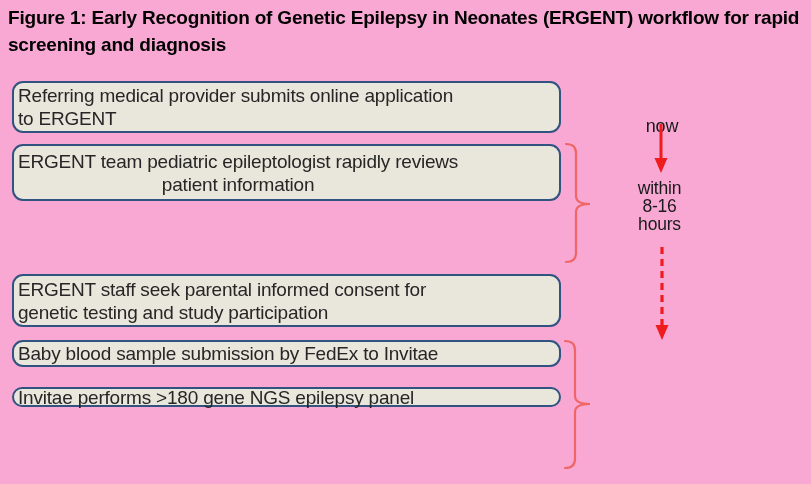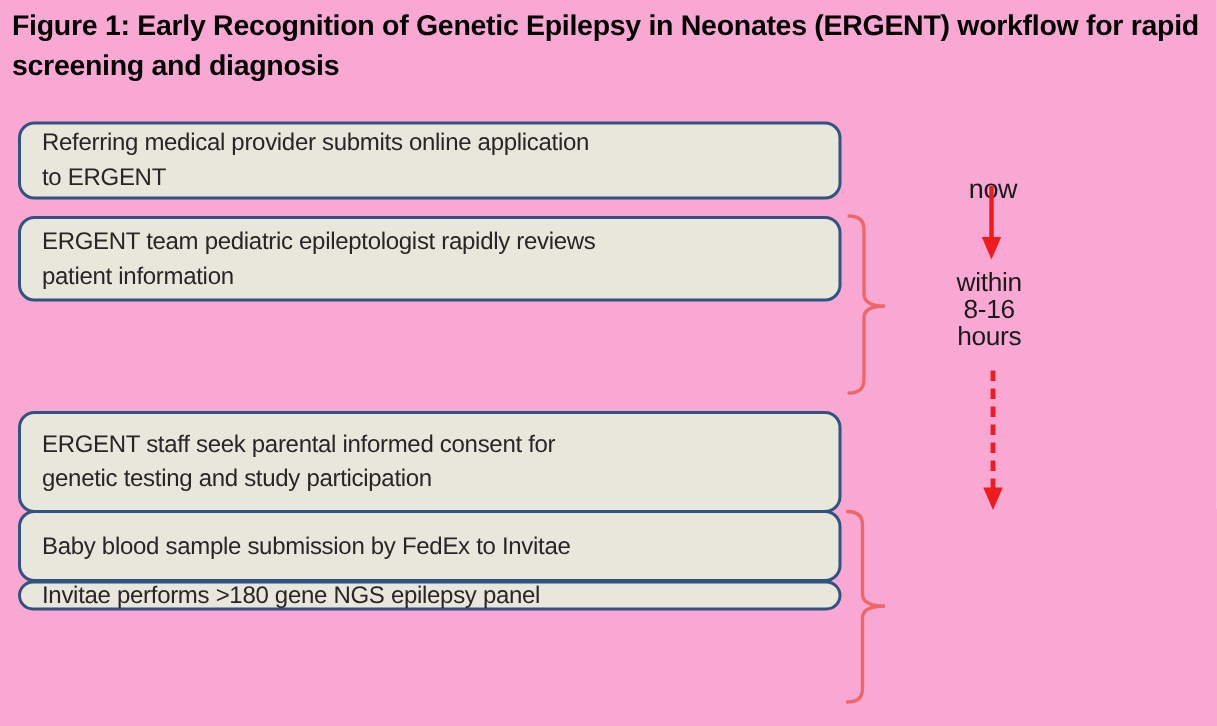--- a/index.html
+++ b/index.html
@@ -10,29 +10,29 @@
   body{font-family:"Liberation Sans",sans-serif;background:#ffffff;}
   .figure-root{position:relative;width:811px;height:484px;background:#f9a8d4;overflow:hidden;}
   .figure-title{
     position:absolute;left:8px;top:4px;width:800px;
     font-size:19px;font-weight:bold;line-height:27px;color:var(--title-color);
     white-space:pre-line;letter-spacing:-0.2px;
   }
   .flow-box{
     position:absolute;left:12px;width:549px;box-sizing:border-box;
     background:var(--box-fill);border:2.5px solid var(--box-border);border-radius:11px;
-    color:var(--text-dark);font-size:16px;line-height:23px;
-    padding:0 14px;display:flex;align-items:center;white-space:pre-line;
+    color:var(--text-dark);font-size:19px;line-height:23px;
+    padding:0 4px;display:flex;align-items:center;white-space:pre-line;
     letter-spacing:-0.2px;
   }
   .box-1{top:81px;height:52px;}
-  .box-2{top:144px;height:57px;}
+  .box-2{top:144px;height:57px;text-align:center;}
   .box-3{top:210px;height:54px;}
-  .box-4{top:274px;height:68px;}
-  .box-5{top:340px;height:48px;}
+  .box-4{top:274px;height:53px;}
+  .box-5{top:340px;height:27px;}
   .box-6{top:387px;height:20px;}
   .box-7{top:435px;height:37px;}
   .timeline-label{
     position:absolute;text-align:center;color:#1a1a1a;white-space:pre-line;
     letter-spacing:-0.2px;
   }
   .label-now{left:627px;top:96px;width:70px;font-size:18px;line-height:20px;margin-top:20px;}
   .label-hours{left:612px;top:179px;width:95px;font-size:17.5px;line-height:18px;}
   .label-days{left:582px;top:379px;width:165px;font-size:18px;line-height:19.5px;}
   .overlay-svg{position:absolute;left:0;top:0;pointer-events:none;}

